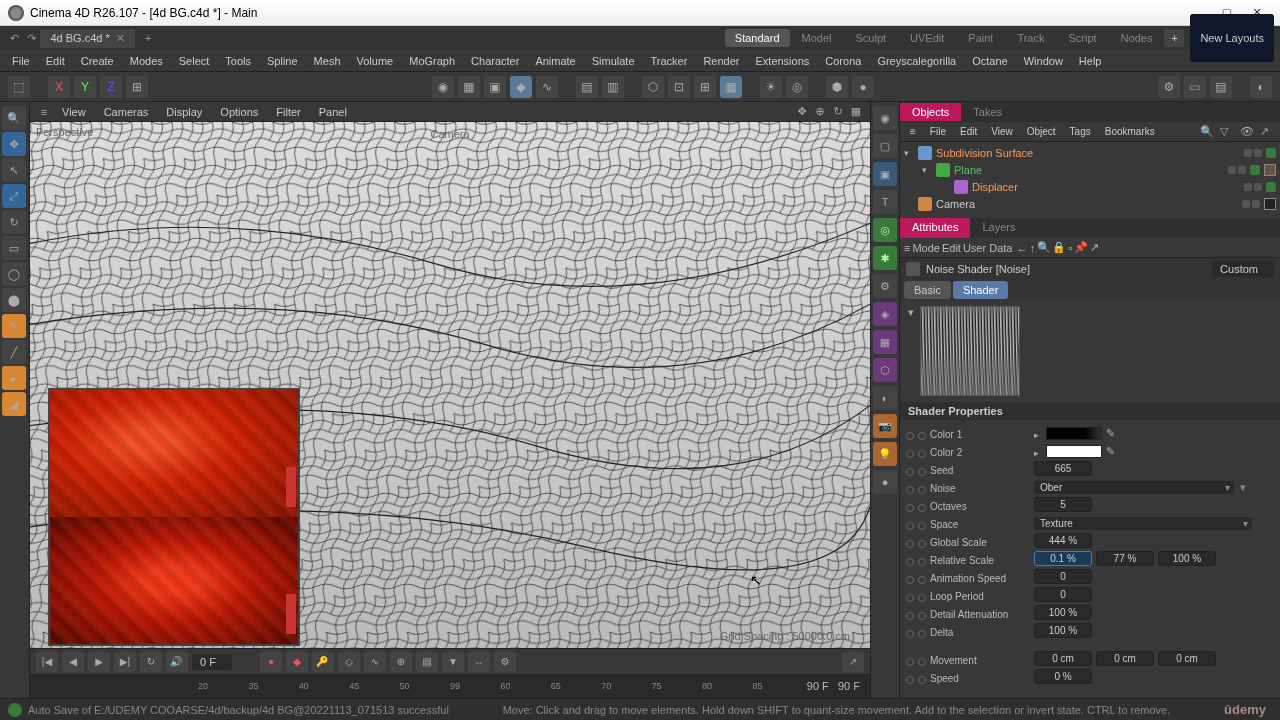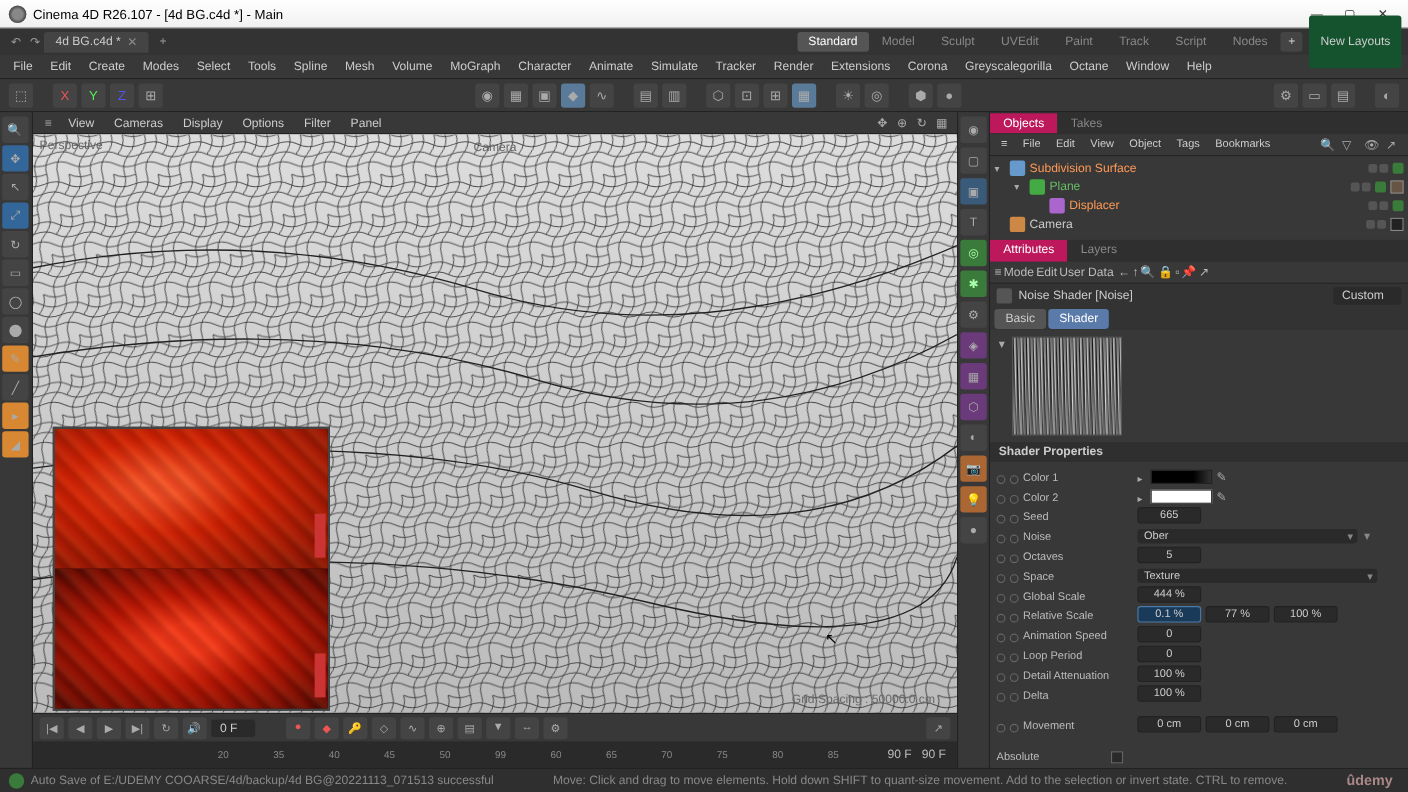--- a/index.html
+++ b/index.html
@@ -14,21 +14,21 @@
 
 .tabrow { height: 24px; background: #333; display: flex; align-items: center; padding: 0 6px; }
 .tabrow .nav-arrow { color: #999; padding: 0 4px; cursor: pointer; }
 .tabrow .tab { background: #444; color: #ccc; padding: 3px 10px; margin-right: 2px; border-radius: 3px 3px 0 0; display: flex; align-items: center; gap: 6px; }
 .tabrow .tab .close { color: #888; cursor: pointer; }
 .tabrow .add-tab { color: #999; padding: 0 8px; cursor: pointer; }
 .tabrow .spacer { flex: 1; }
 .tabrow .mode-label { color: #888; padding: 0 12px; font-size: 11px; }
 .tabrow .mode-active { color: #fff; background: #555; padding: 3px 10px; border-radius: 3px; text-align: center; }
 .tabrow .plus-btn { background: #444; color: #ccc; width: 20px; height: 18px; display: flex; align-items: center; justify-content: center; border-radius: 3px; margin-right: 6px; cursor: pointer; }
-.tabrow .new-layouts { background: #14532d; color: #ccc; padding: 18px 10px; border-radius: 3px; cursor: pointer; }
+.tabrow .new-layouts { background: #0f172a; color: #ccc; padding: 18px 10px; border-radius: 3px; cursor: pointer; }
 
 
 .menubar { height: 22px; background: #383838; display: flex; align-items: center; padding: 0 4px; border-bottom: 1px solid #222; }
 .menubar .menu-item { padding: 3px 8px; color: #ccc; cursor: pointer; }
 
 
 .toolbar { height: 30px; background: #383838; display: flex; align-items: center; padding: 0 8px; gap: 4px; border-bottom: 1px solid #222; }
 .toolbar .tool-btn { width: 22px; height: 22px; background: #444; border-radius: 3px; display: flex; align-items: center; justify-content: center; color: #aaa; cursor: pointer; font-size: 12px; }
 .toolbar .tool-btn.active { background: #5a7a9a; }
 .toolbar .axis-x { color: #e55; }
@@ -566,20 +566,26 @@
           <span class="anim-dot"></span>
           <span class="anim-dot2"></span>
           <span class="prop-label">Movement</span>
           <div class="triple-inputs">
             <span class="prop-input">0 cm</span>
             <span class="prop-input">0 cm</span>
             <span class="prop-input">0 cm</span>
           </div>
         </div>
 
+        <div class="prop-row">
+          <span class="anim-dot"></span>
+          <span class="anim-dot2"></span>
+          <span class="prop-label">Speed</span>
+          <span class="prop-input">0 %</span>
+        </div>
 
         <div class="prop-row" style="height:10px"></div>
 
         <div class="prop-row">
 
           <span class="prop-label">Absolute</span>
           <span class="checkbox"></span>
         </div>
 
       </div>

